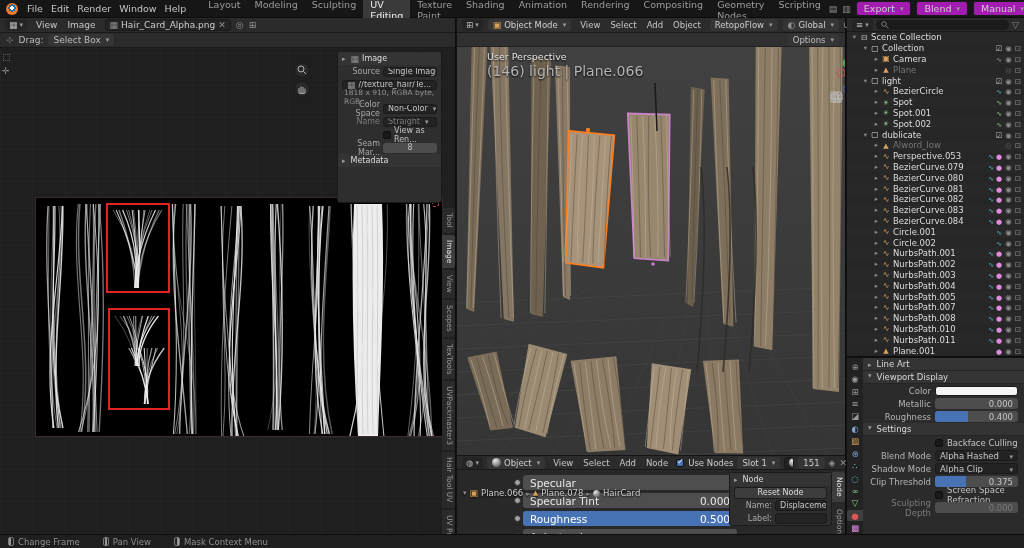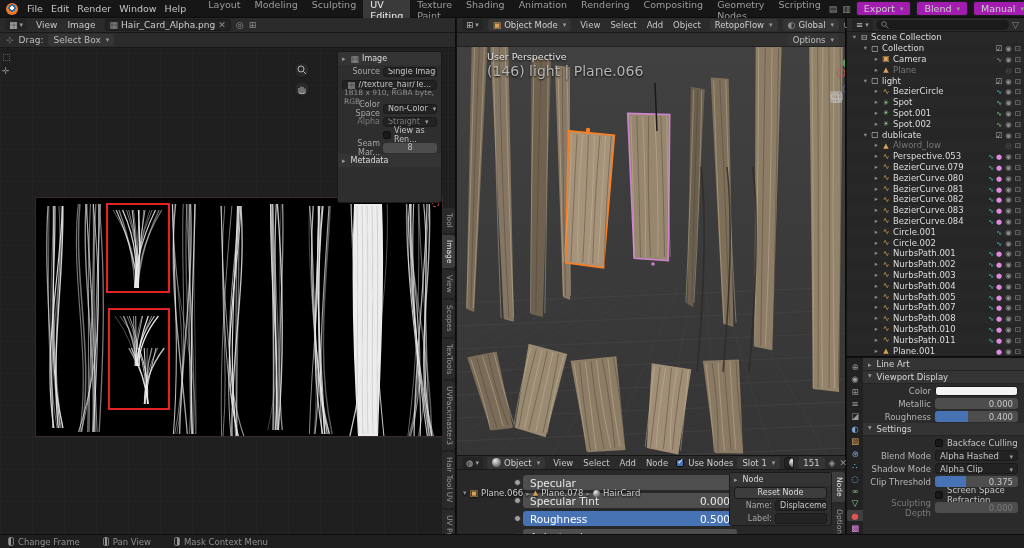--- a/index.html
+++ b/index.html
@@ -381,21 +381,21 @@
             </span>
           </div>
         <div class="np-info">1818 x 910, RGBA byte, RGB...</div>
         <div class="np-row">
             <span class="np-lab">Color Space</span>
             <span class="field arr-d">
               <span>Non-Color</span>
             </span>
           </div>
         <div class="np-row">
-            <span class="np-lab dimtxt">Alpha</span>
+            <span class="np-lab dimtxt">Name</span>
             <span class="field arr-d dimtxt">
               <span>Straight</span>
             </span>
           </div>
         <div class="np-row">
             <span class="np-lab"></span>
             <span class="cb"></span>
             <span>View as Ren...</span>
           </div>
         <div class="np-row">

